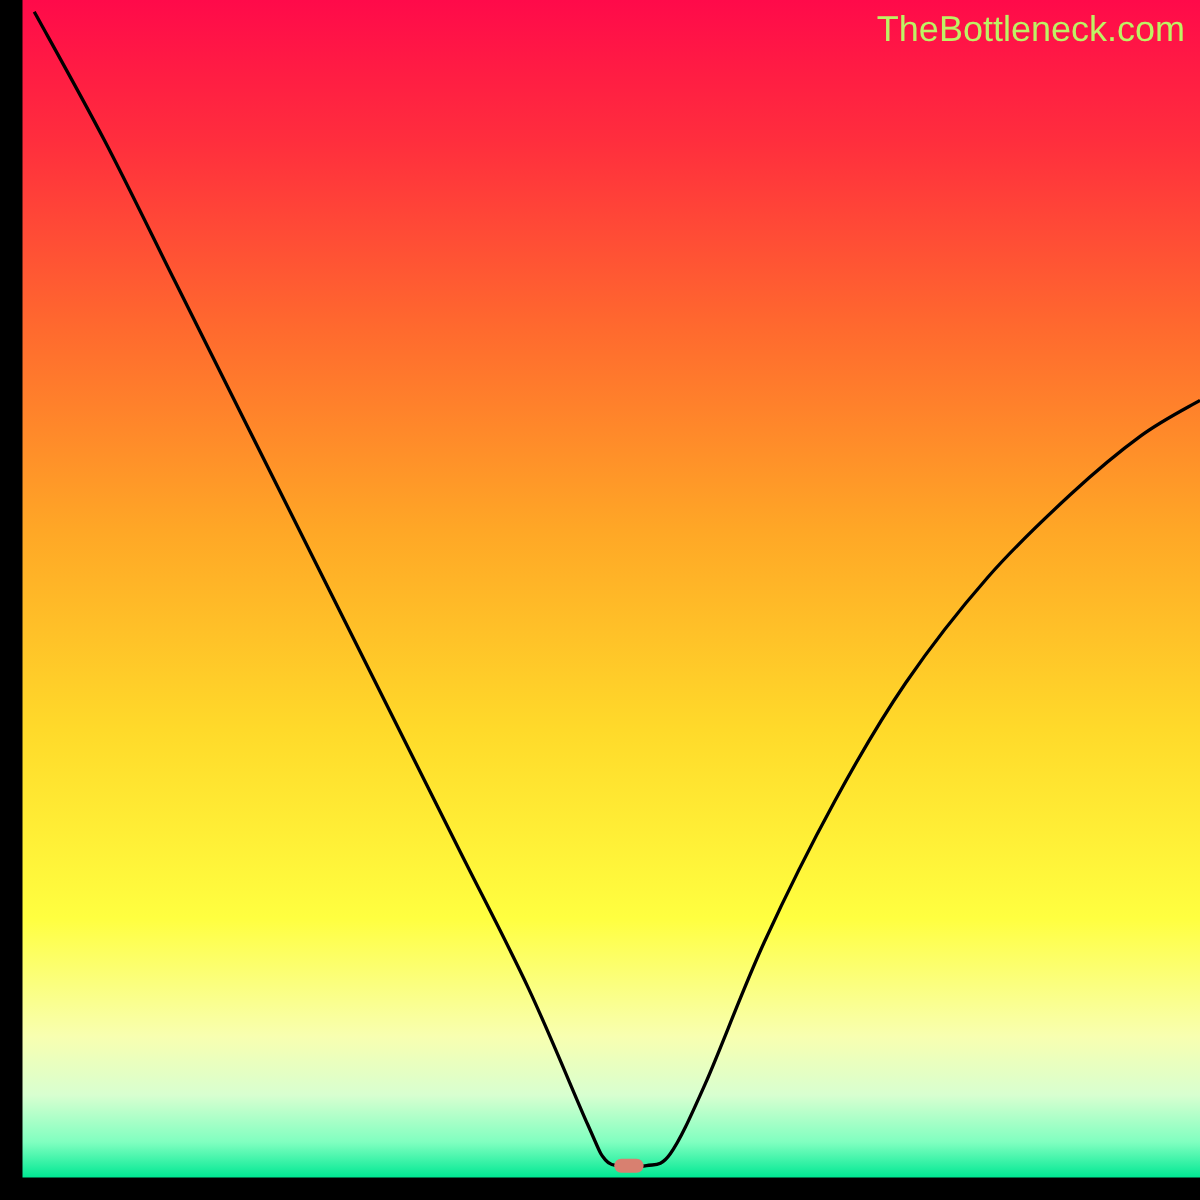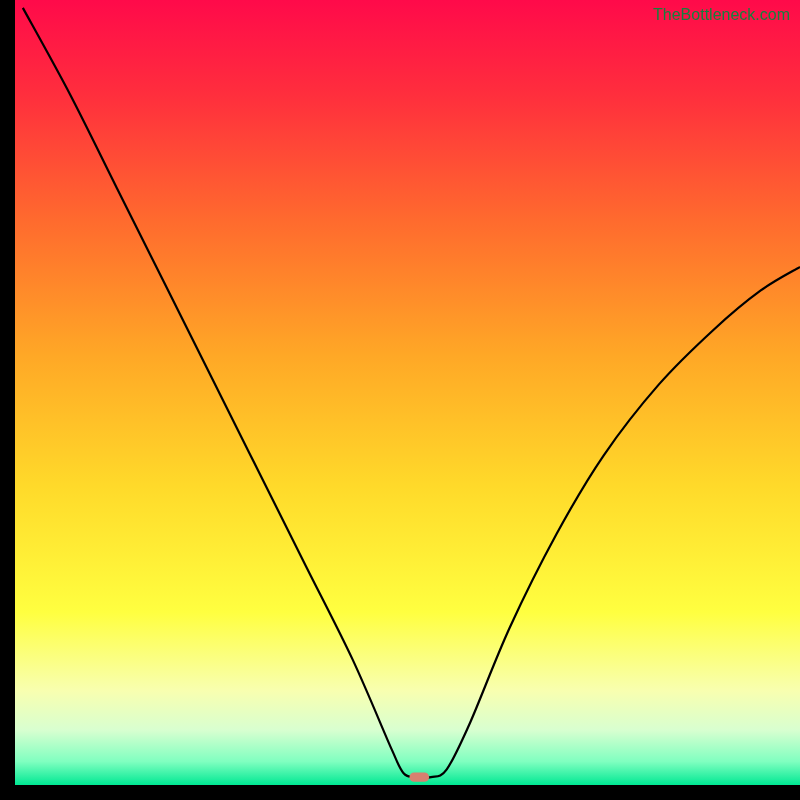--- a/index.html
+++ b/index.html
@@ -13,22 +13,22 @@
   .chart-container {
     position: relative;
     width: 800px;
     height: 800px;
     background: #000;
   }
   .watermark {
     position: absolute;
     top: 6px;
     right: 10px;
-    color: #15803d;
-    font-size: 16px;
+    color: #bef264;
+    font-size: 24px;
     font-weight: 500;
     z-index: 10;
   }
   svg {
     display: block;
   }
 </style>
 </head>
 <body>
 

